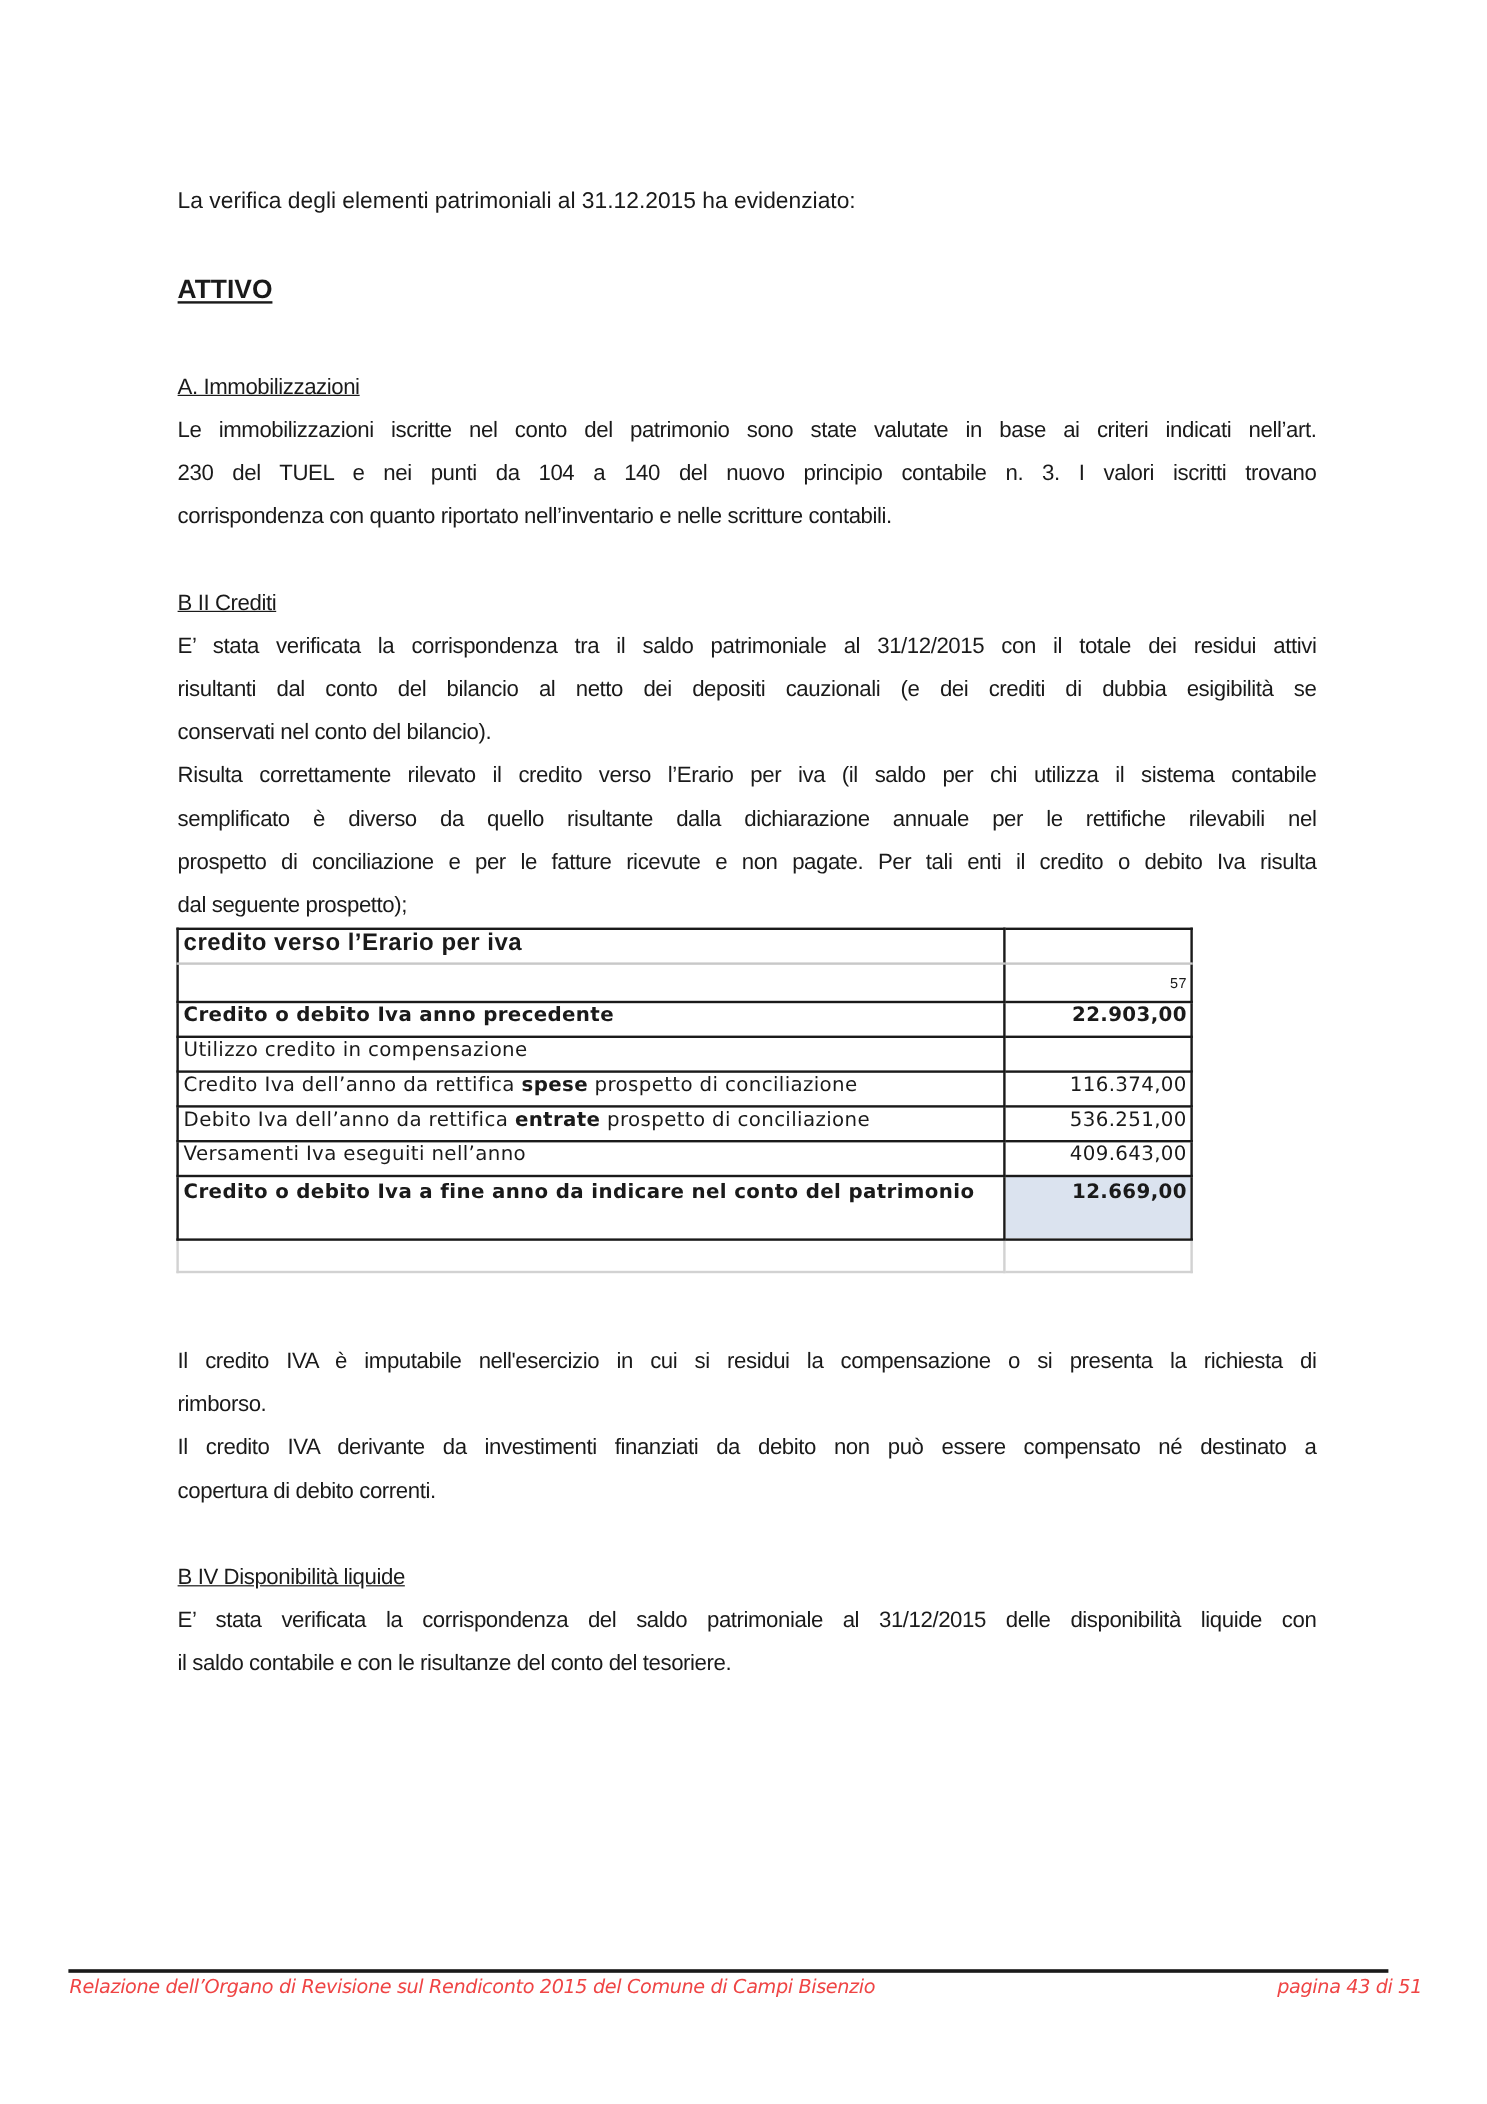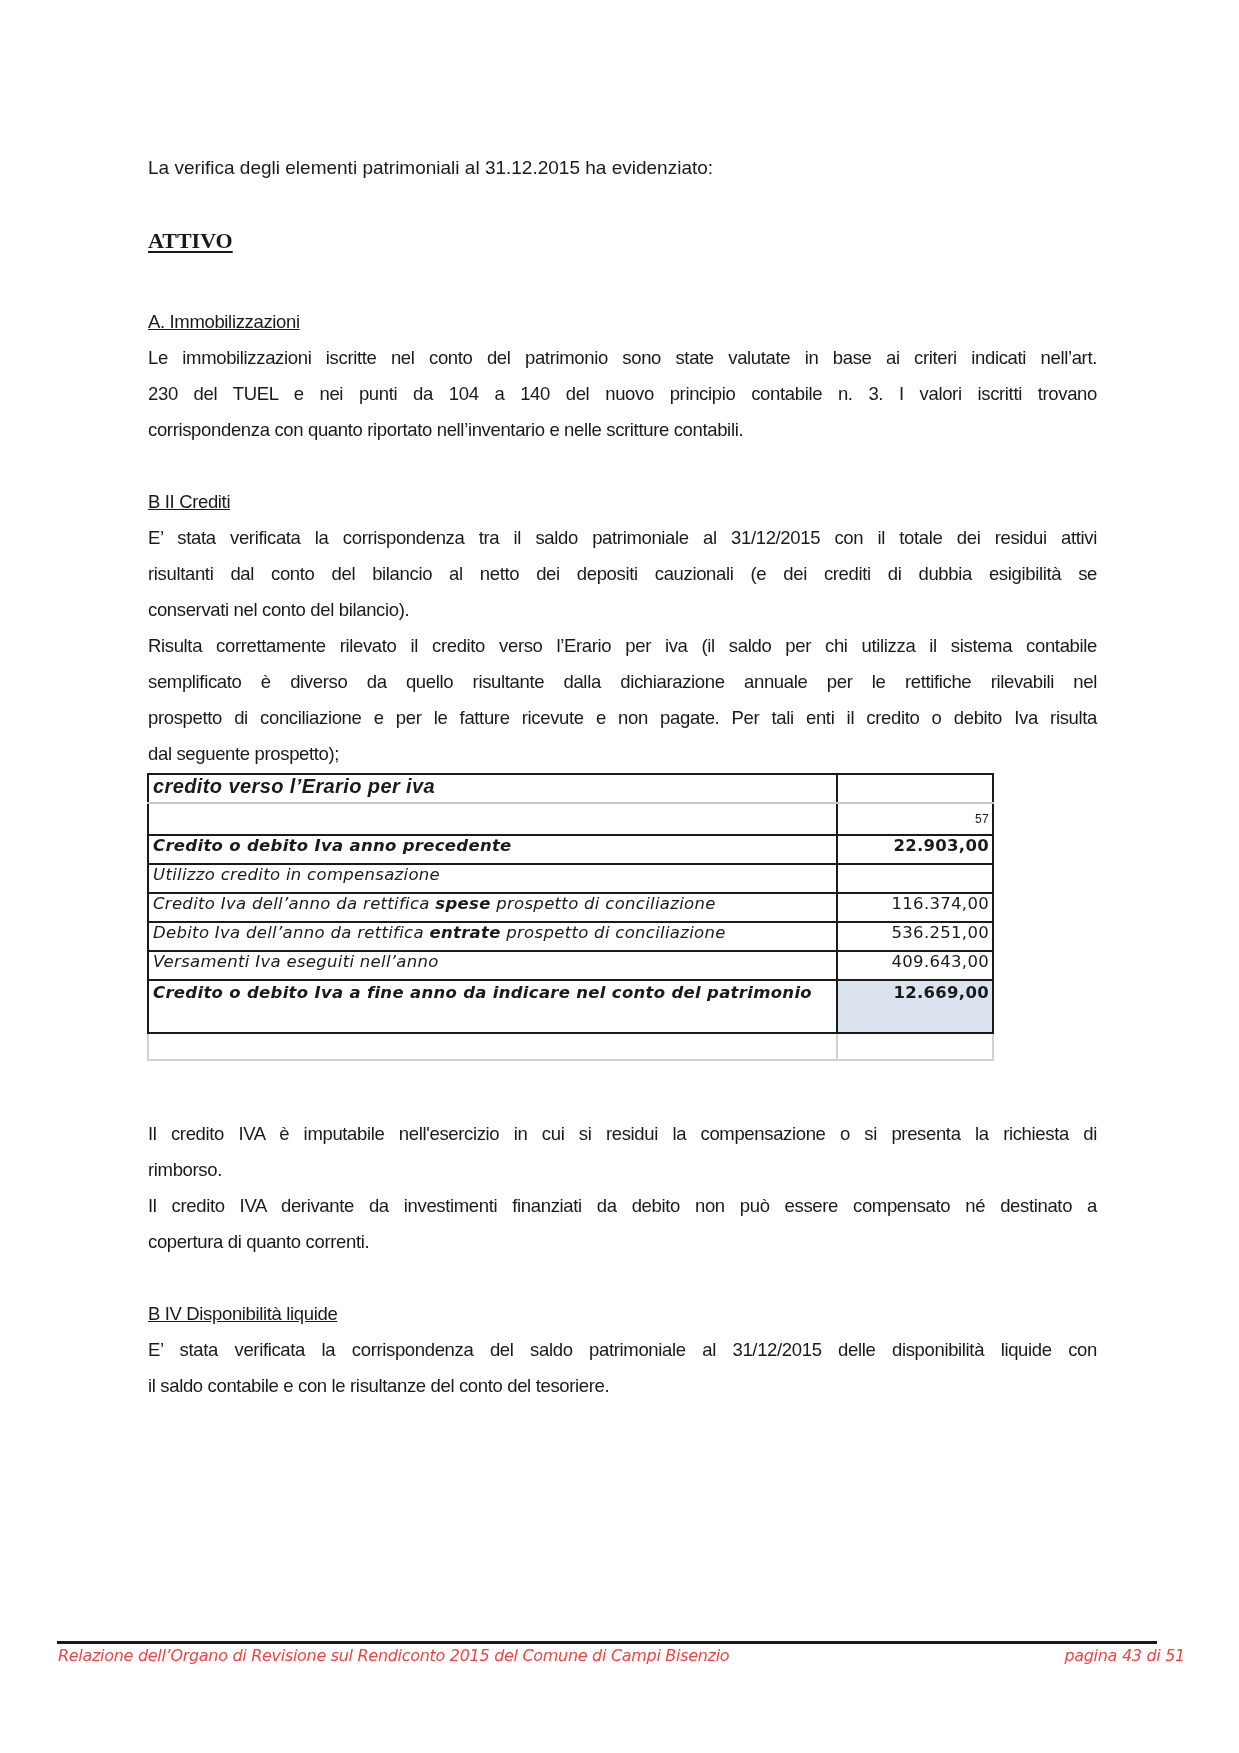--- a/index.html
+++ b/index.html
@@ -12,37 +12,37 @@
       position: absolute; left: 148px; width: 949px;
       font-size: 18.5px; line-height: 36px; letter-spacing: -0.35px;
       text-align: justify; margin: 0;
     }
     .txt .ln { display: block; text-align: justify; text-align-last: justify; height: 36px; white-space: nowrap; }
     .txt .ln.last { text-align-last: left; }
     .intro { top: 150px; font-size: 19px; letter-spacing: 0; }
     .h-attivo {
       position: absolute; left: 148px; top: 228px; margin: 0;
       font-size: 22px; font-weight: bold; text-decoration: underline;
-      text-decoration-thickness: 2px; text-underline-offset: 3px; font-family: Liberation Serif, serif;
+      text-decoration-thickness: 2px; text-underline-offset: 3px;
     }
     .subhead {
       position: absolute; left: 148px; margin: 0; font-size: 18.5px;
       text-decoration: underline; letter-spacing: -0.35px; line-height: 36px;
     }
     .tbl {
       position: absolute; left: 147px; top: 773px; width: 847px;
       border-collapse: collapse; table-layout: fixed;
       font-family: "DejaVu Sans", sans-serif; font-size: 16.5px; letter-spacing: 0.3px;
     }
     .tbl td {
       height: 27px; padding: 0 3px 0 4px; border: 2.5px solid #1a1a1a;
       vertical-align: top; white-space: nowrap; overflow: hidden;
     }
     .tbl td.val { text-align: right; padding-right: 3px; }
-    .tbl td.lbl { width: 680px; font-style: italic; }
+    .tbl td.lbl { width: 680px; }
     .tbl tr.title td { border-bottom: 2.5px solid #c8c8c8; font-size: 20px; font-weight: bold; font-family: "Liberation Sans", sans-serif; letter-spacing: 0.4px; height: 27px; }
     .tbl tr.title td.val { border-left: 2.5px solid #c8c8c8; }
     .tbl tr.num td { border-top: none; font-size: 12px; font-family: "Liberation Sans", sans-serif; height: 26px; line-height: 30px; }
     .tbl tr.num td.val { border-left: 2.5px solid #c8c8c8; }
     .tbl tr.b td { font-weight: bold; margin-left: 28px; }
     .tbl tr.tall td { height: 51px; white-space: normal; line-height: 23px; }
     .tbl tr.tall td.val { background: #dbe3ef; }
     .tbl tr.empty td { border: 2px solid #d2d2d2; border-top: 2.5px solid #1a1a1a; height: 25px; }
     .tbl b { font-weight: bold; }
     .footer-rule {
@@ -120,21 +120,21 @@
       <td class="lbl"></td>
       <td class="val"></td>
     </tr>
   </tbody>
     </table>
 
   <div class="txt" style="top:1116px">
     <span class="ln">Il credito IVA è imputabile nell'esercizio in cui si residui la compensazione o si presenta la richiesta di</span>
     <span class="ln last">rimborso.</span>
     <span class="ln">Il credito IVA derivante da investimenti finanziati da debito non può essere compensato né destinato a</span>
-    <span class="ln last">copertura di quanto correnti.</span>
+    <span class="ln last">copertura di debito correnti.</span>
   </div>
 
   <p class="subhead" style="top:1296px">B IV Disponibilità liquide</p>
   <div class="txt" style="top:1332px">
     <span class="ln">E’ stata verificata la corrispondenza del saldo patrimoniale al 31/12/2015 delle disponibilità liquide con</span>
     <span class="ln last">il saldo contabile e con le risultanze del conto del tesoriere.</span>
   </div>
 
   <div class="footer-rule"></div>
   <div class="footer-left">Relazione dell’Organo di Revisione sul Rendiconto 2015 del Comune di Campi Bisenzio</div>

